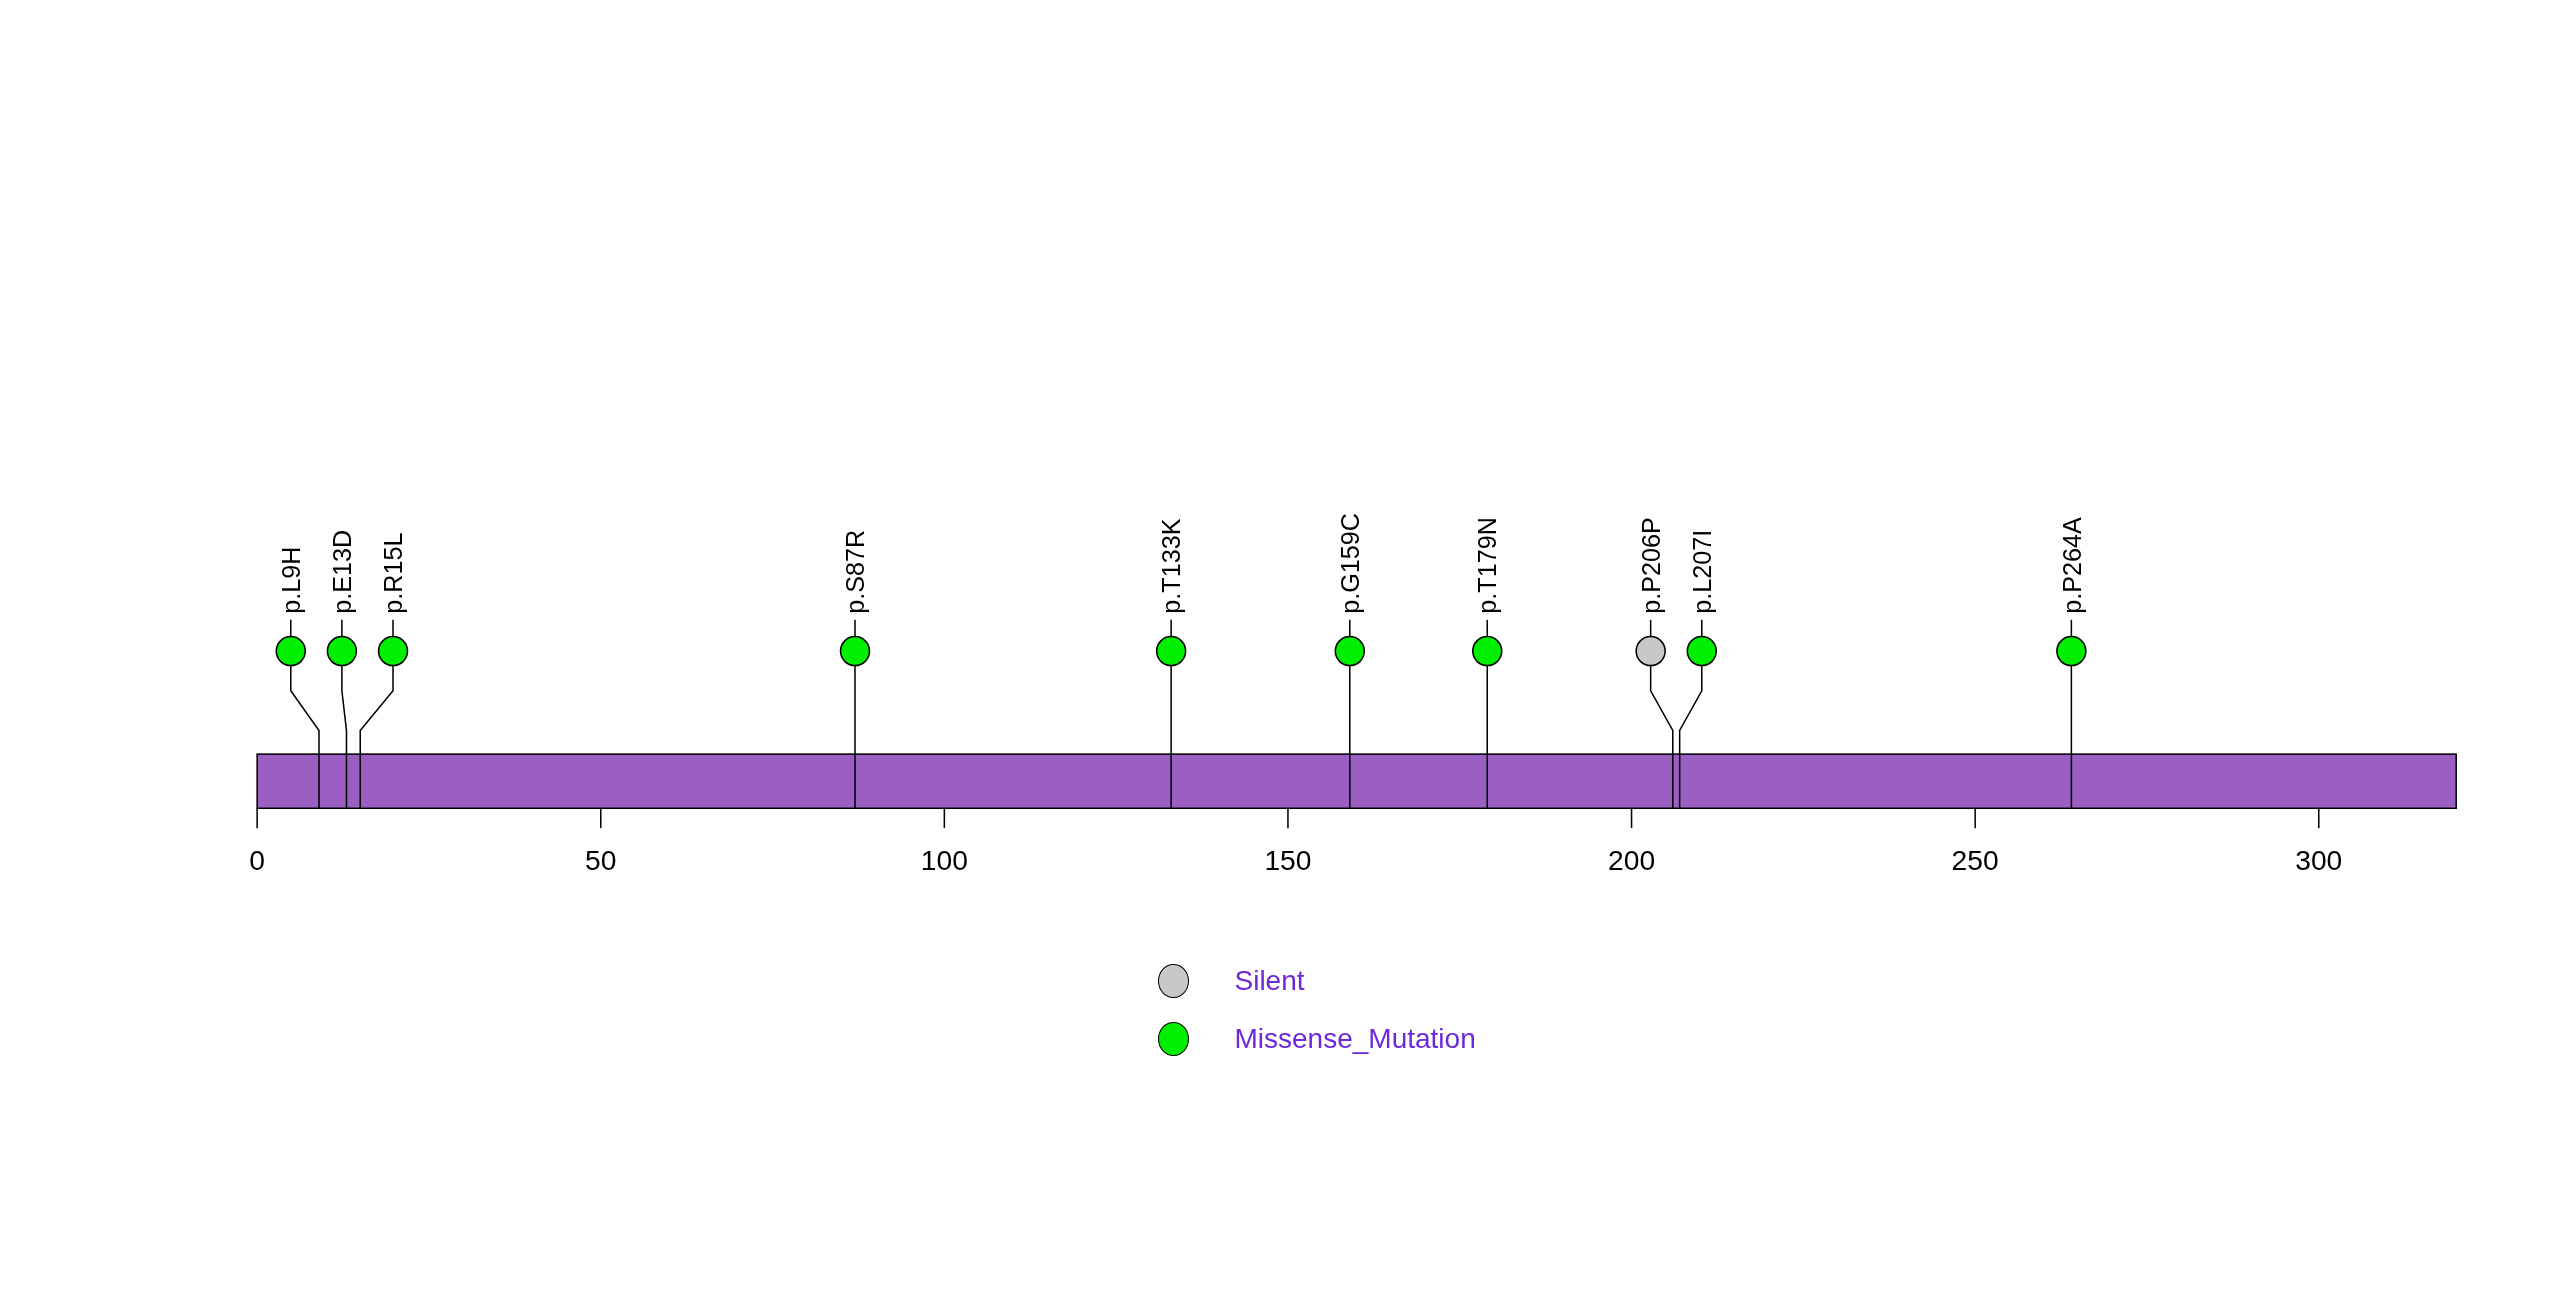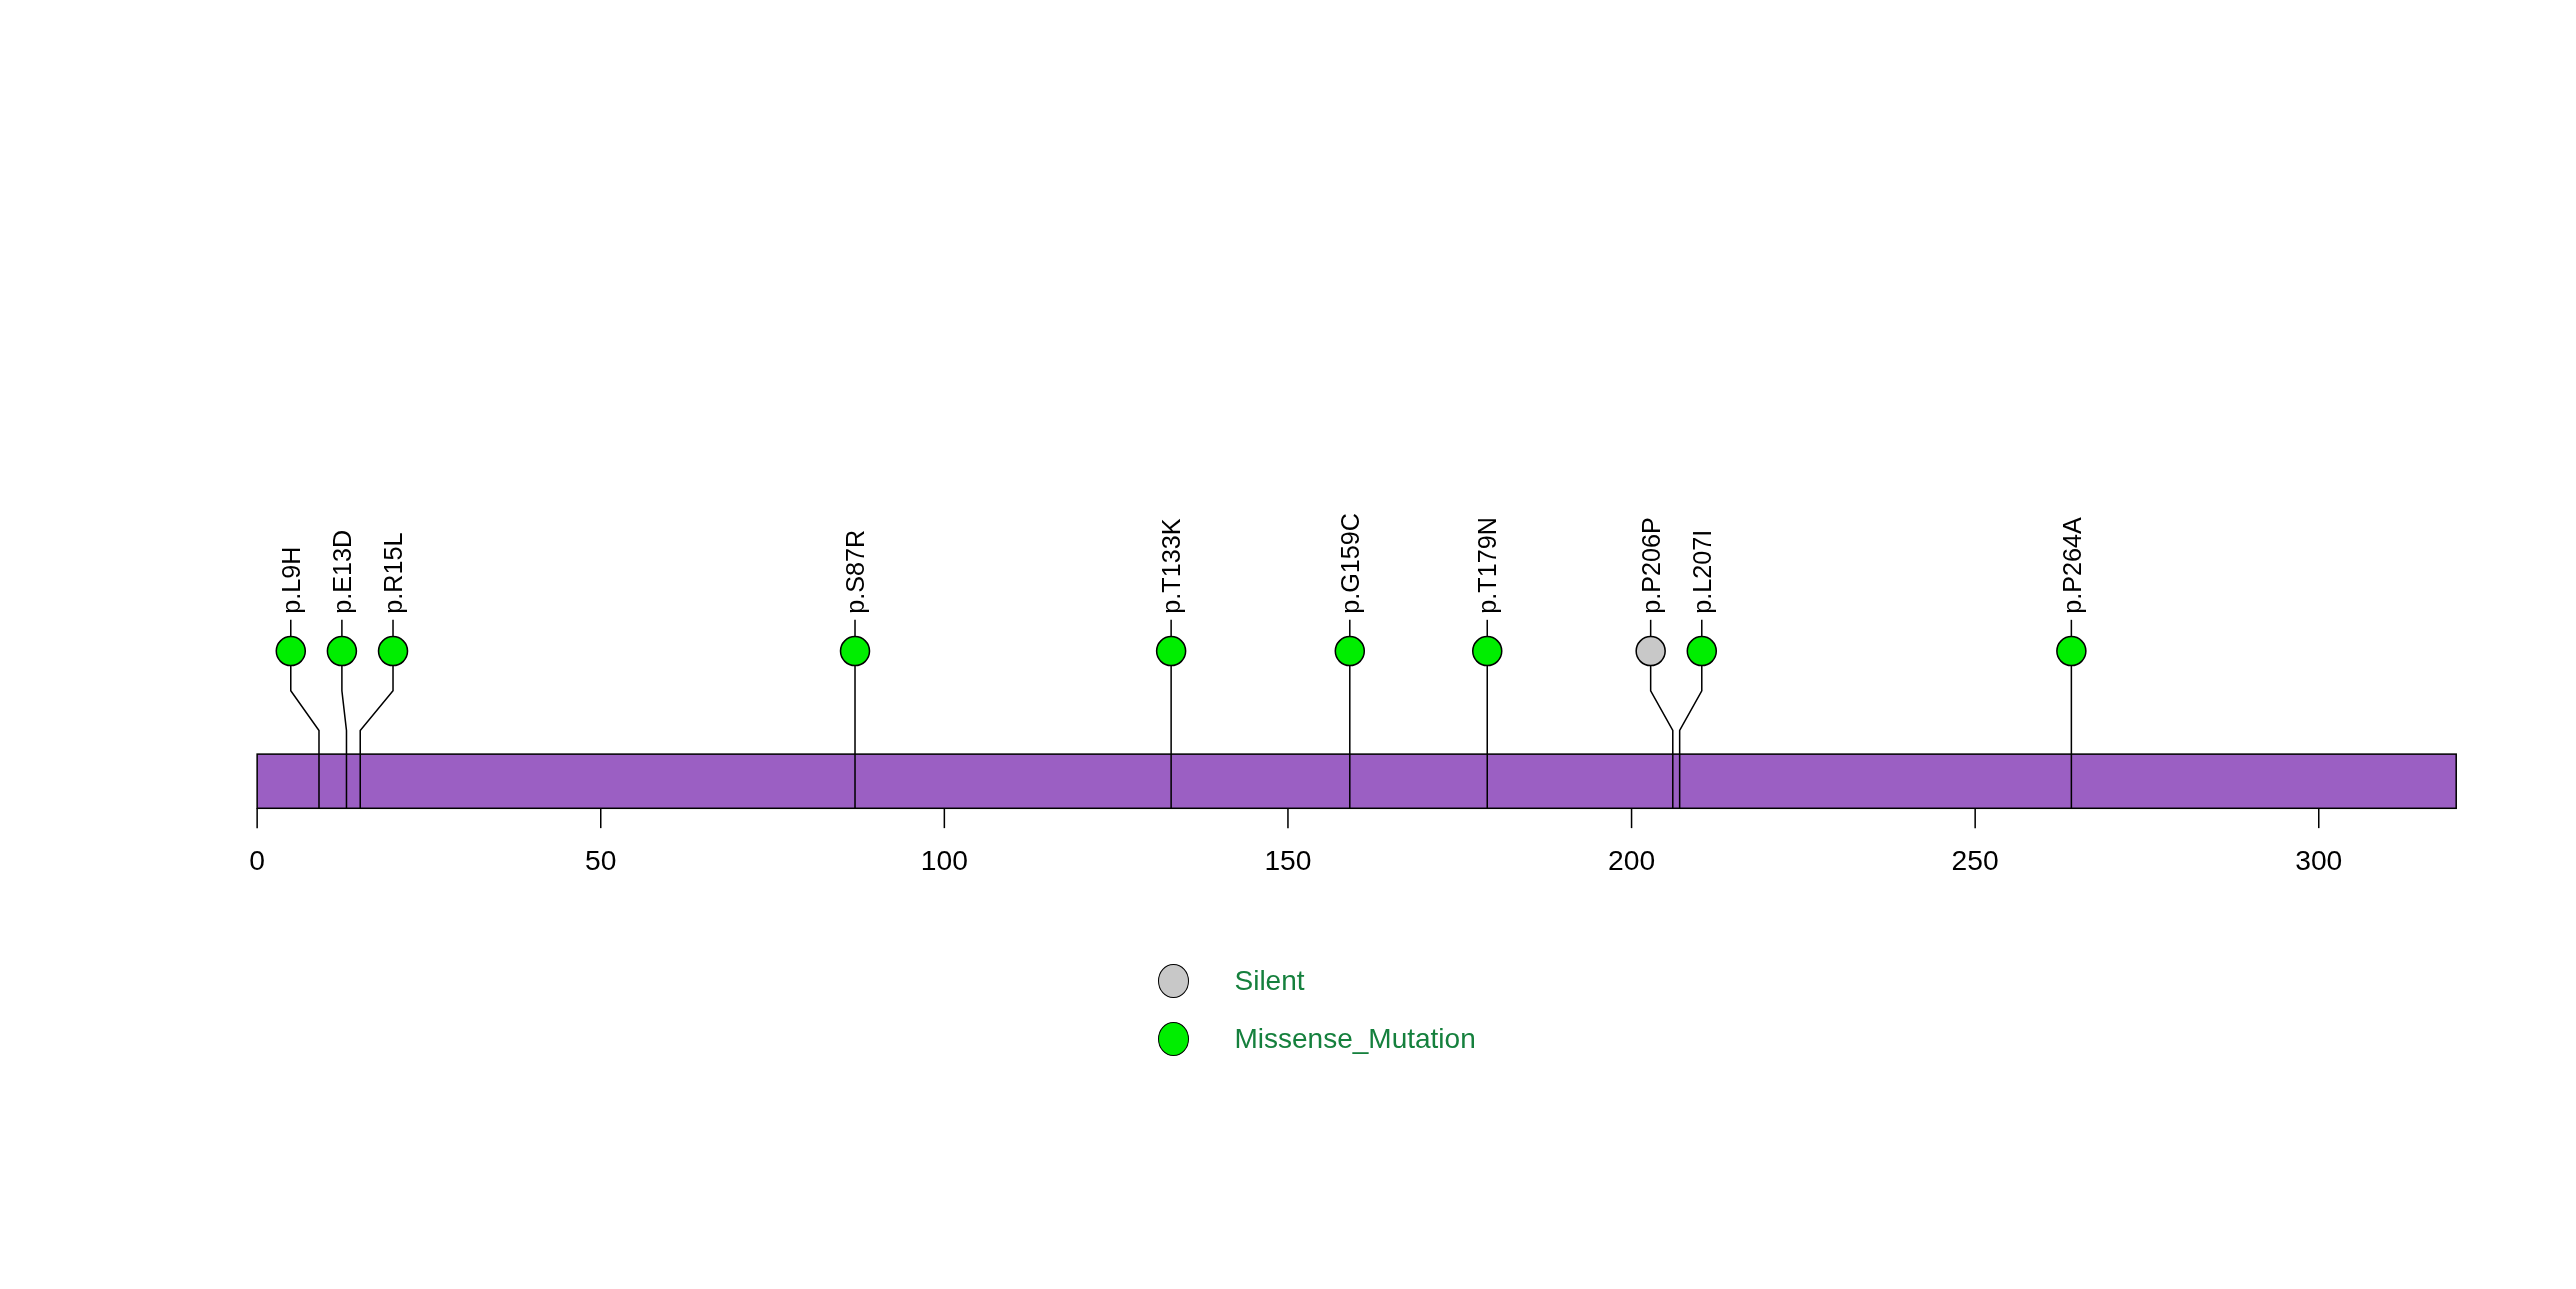--- a/index.html
+++ b/index.html
@@ -36,21 +36,21 @@
   .legend-swatch {
     width: 30.5px;
     height: 34px;
     border-radius: 50%;
     border: 1.5px solid #000000;
     box-sizing: border-box;
     flex: 0 0 auto;
   }
   .legend-label {
     font-size: 28px;
-    color: #15803d;
+    color: #6d28d9;
     white-space: nowrap;
     line-height: 1;
   }
 </style>
 </head>
 <body>
 
 <div id="stage">
 
   <svg id="plot-svg" width="2576" height="1290" viewBox="0 0 3376 1690">

